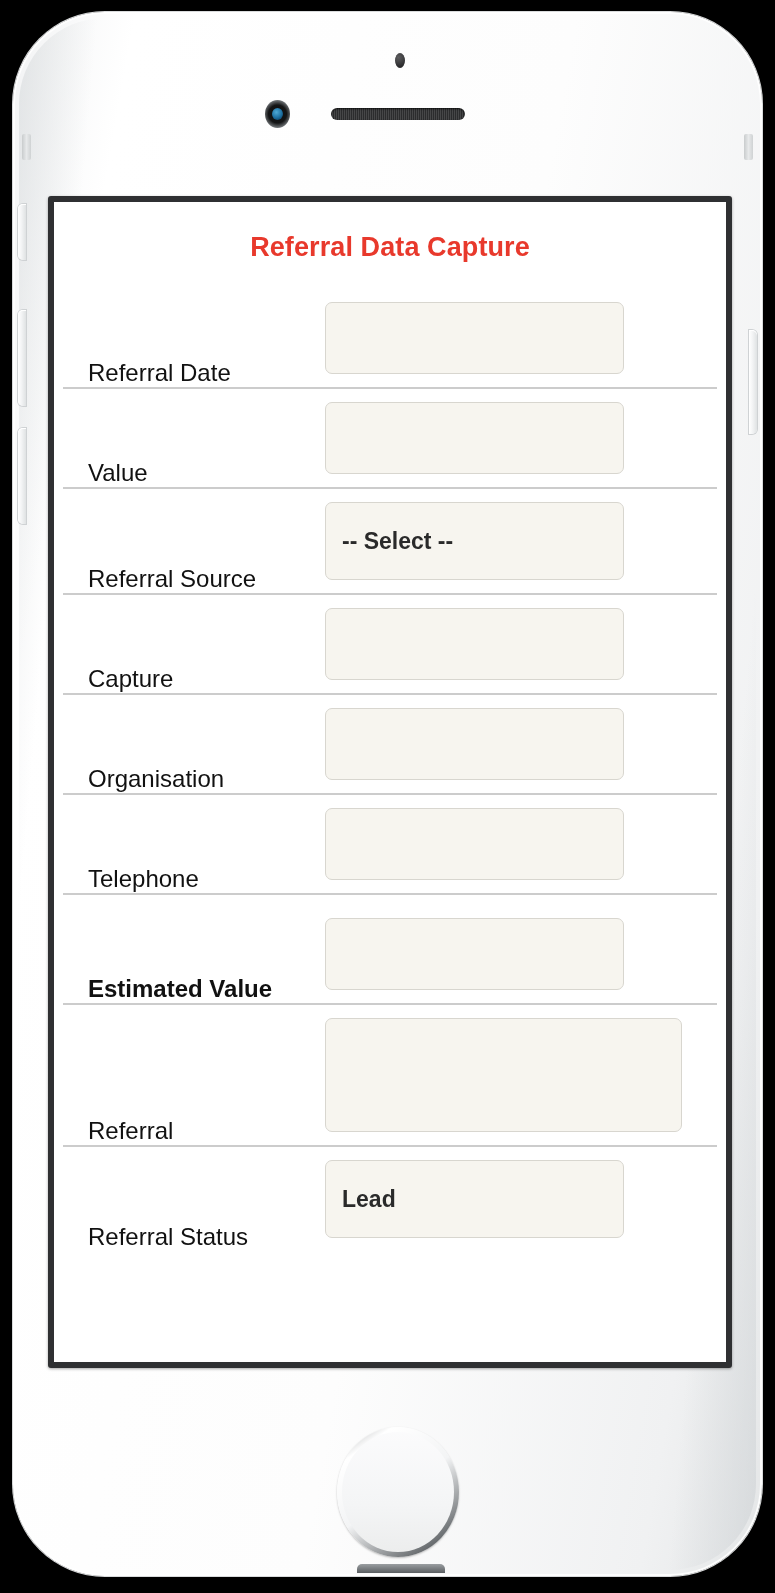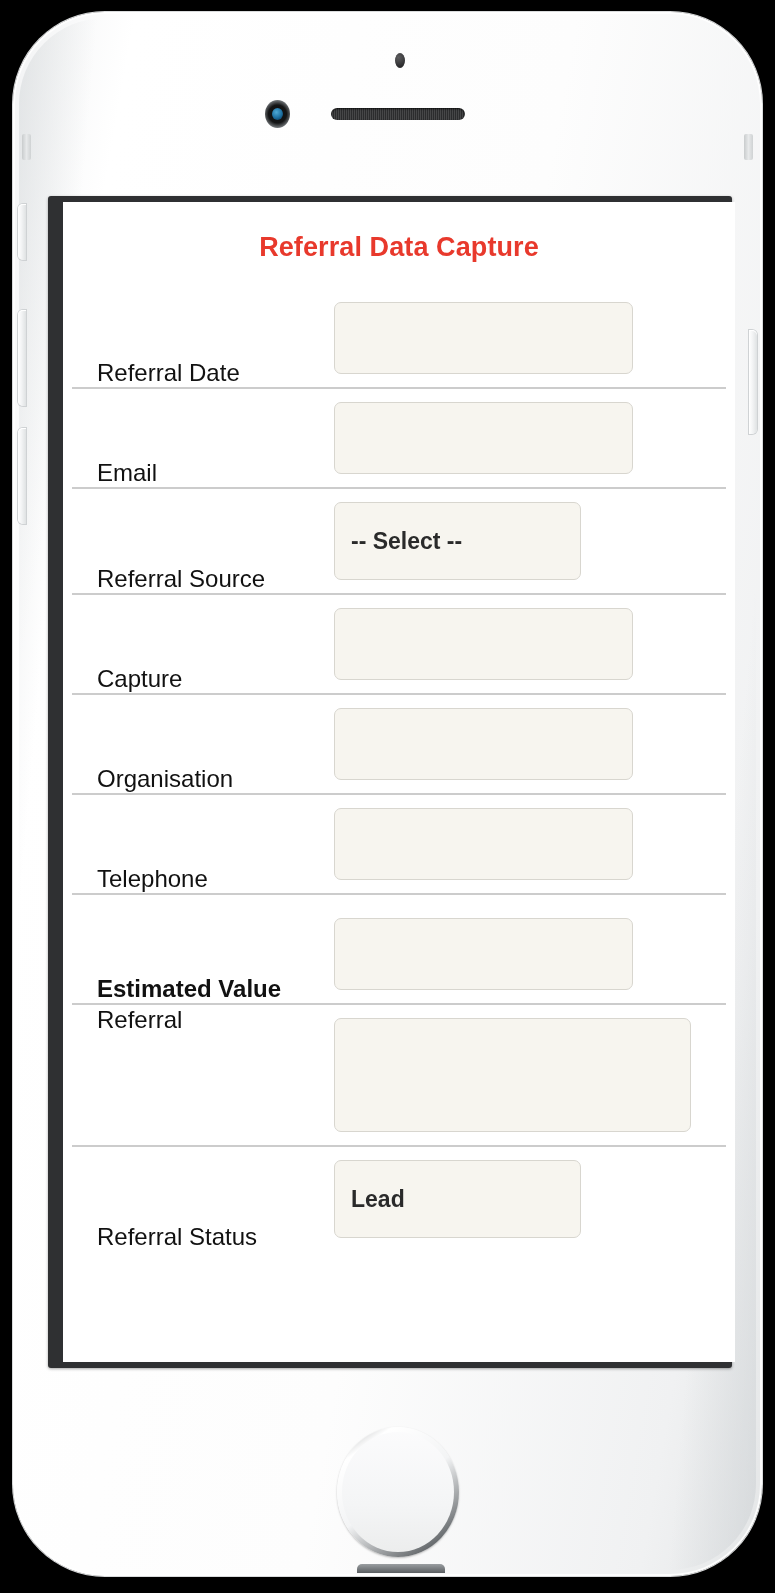--- a/index.html
+++ b/index.html
@@ -131,21 +131,21 @@
     left: 35px;
     top: 184px;
     width: 684px;
     height: 1172px;
     background: #2f3032;
     border-radius: 3px;
     box-shadow: 0 1px 3px rgba(0,0,0,0.35);
   }
   #screen {
     position: absolute;
-    left: 15px; top: 6px;
+    left: 6px; top: 6px;
     width: 672px;
     height: 1160px;
     background: #ffffff;
     overflow: hidden;
   }
 
   
   #app-title {
     text-align: center;
     color: #e8392c;
@@ -196,32 +196,32 @@
     padding: 0 16px;
     display: flex;
     align-items: center;
   }
 
   .ctl-input {
     width: 299px;
     height: 72px;
   }
   .ctl-select {
-    width: 247px;
+    width: 299px;
     height: 78px;
   }
   .ctl-textarea {
     width: 357px;
     height: 114px;
     align-items: flex-start;
     padding-top: 12px;
   }
 
   .row-tall { min-height: 108px; font-weight: bold; }
-  .row-textarea { min-height: 140px; align-items: flex-start; }
+  .row-textarea { min-height: 140px; align-items: flex-end; }
   .row-textarea .row-label { padding-top: 0; }
   .row-textarea .row-field { padding: 13px 0; }
 
   .row-select .row-label { padding-top: 14px; }
   .row-status .row-label { padding-top: 30px; }
 
   
   #save-wrap {
     padding: 20px 9px 0 9px;
   }
@@ -253,21 +253,21 @@
       <div id="form-table">
 
         <div class="form-row">
           <div class="row-label">Referral Date</div>
           <div class="row-field">
             <div class="ctl ctl-input"></div>
           </div>
         </div>
 
         <div class="form-row">
-          <div class="row-label">Email</div>
+          <div class="row-label">Value</div>
           <div class="row-field">
             <div class="ctl ctl-input"></div>
           </div>
         </div>
 
         <div class="form-row row-select">
           <div class="row-label">Referral Source</div>
           <div class="row-field">
             <div class="ctl ctl-select">-- Select --</div>
           </div>

